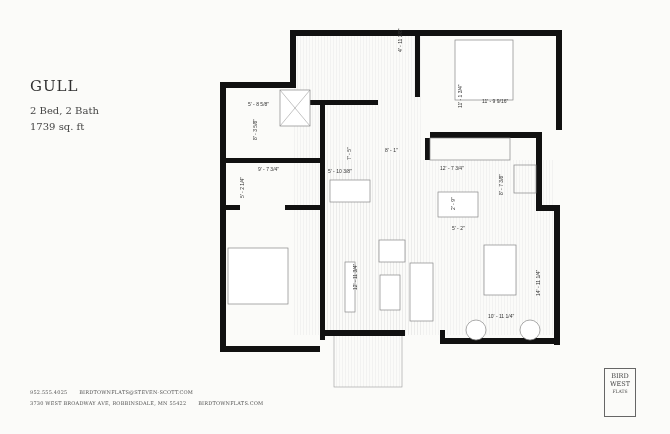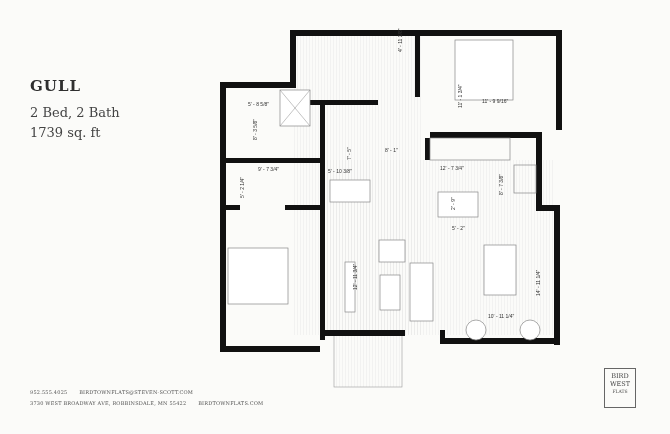--- a/index.html
+++ b/index.html
@@ -1,23 +1,23 @@
 <!DOCTYPE html>
 <html><head>
 <meta charset="utf-8">
 <style>
   html,body{margin:0;padding:0;}
   body{width:670px;height:434px;background:#fbfbf9;position:relative;overflow:hidden;font-family:"DejaVu Serif",serif;color:#333;}
   .title-block{position:absolute;left:30px;top:77px;}
-  .unit-name{font-size:15px;letter-spacing:1px;color:#2f2f2f;margin:0 8px 10px 0;font-weight:bold;}
-  .unit-line{font-size:13px;color:#444;margin:0 0 5px 0;}
+  .unit-name{font-size:15px;letter-spacing:1px;color:#2f2f2f;margin:0 8px 10px 0;font-weight:normal;}
+  .unit-line{font-size:10px;color:#444;margin:0 0 5px 0;}
   .footer{position:absolute;left:30px;top:389px;font-size:5px;color:#555;letter-spacing:0.2px;}
   .footer div{margin-bottom:5px;}
   .footer span{margin-right:10px;}
-  .logo{position:absolute;left:604px;top:368px;width:32px;height:40px;border:1.5px solid #666;text-align:center;font-size:6.5px;line-height:8px;color:#444;padding-top:3px;box-sizing:border-box;}
+  .logo{position:absolute;left:604px;top:368px;width:32px;height:49px;border:1.5px solid #666;text-align:center;font-size:6.5px;line-height:8px;color:#444;padding-top:3px;box-sizing:border-box;}
   .logo .small{font-size:4.5px;}
   svg.plan{position:absolute;left:0;top:0;}
   .dim{font-family:"Liberation Sans",sans-serif;font-size:5px;fill:#333;}
 </style>
 </head>
 <body>
 
 <div class="title-block">
   <h1 class="unit-name">GULL</h1>
   <p class="unit-line">2 Bed, 2 Bath</p>

